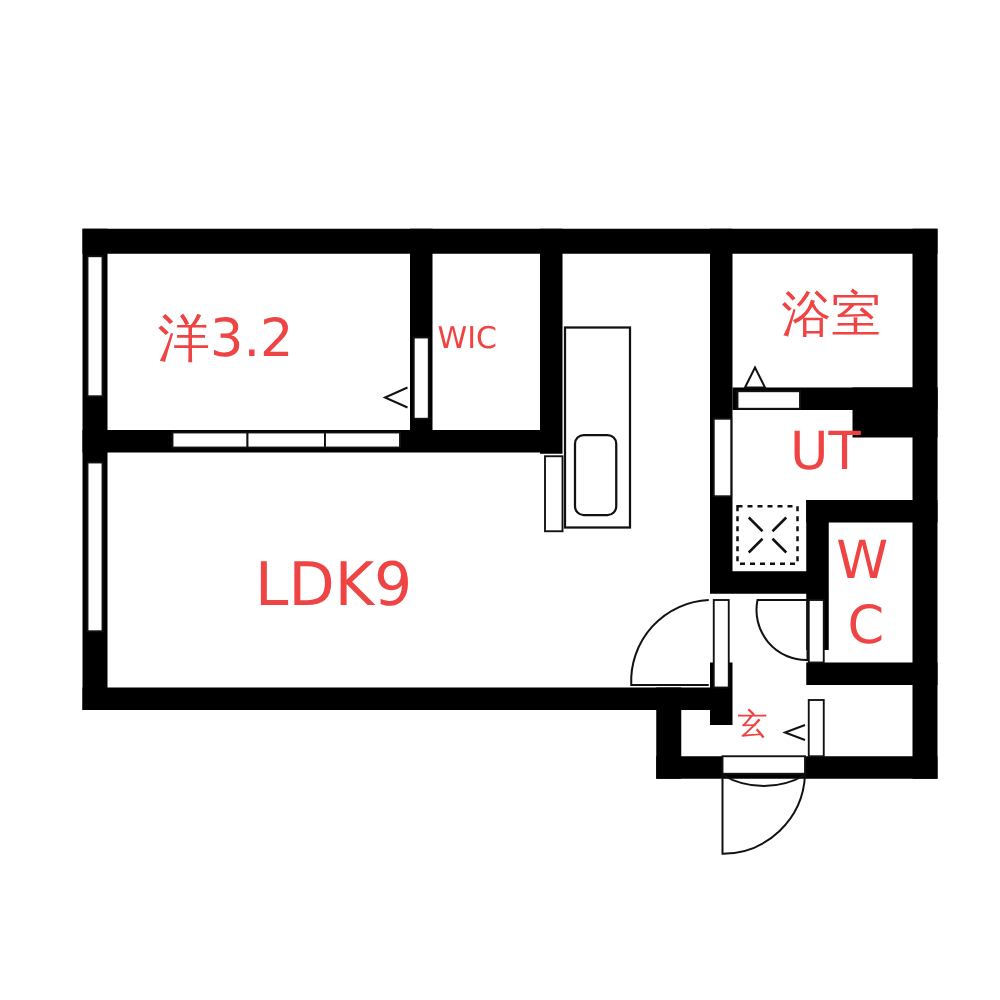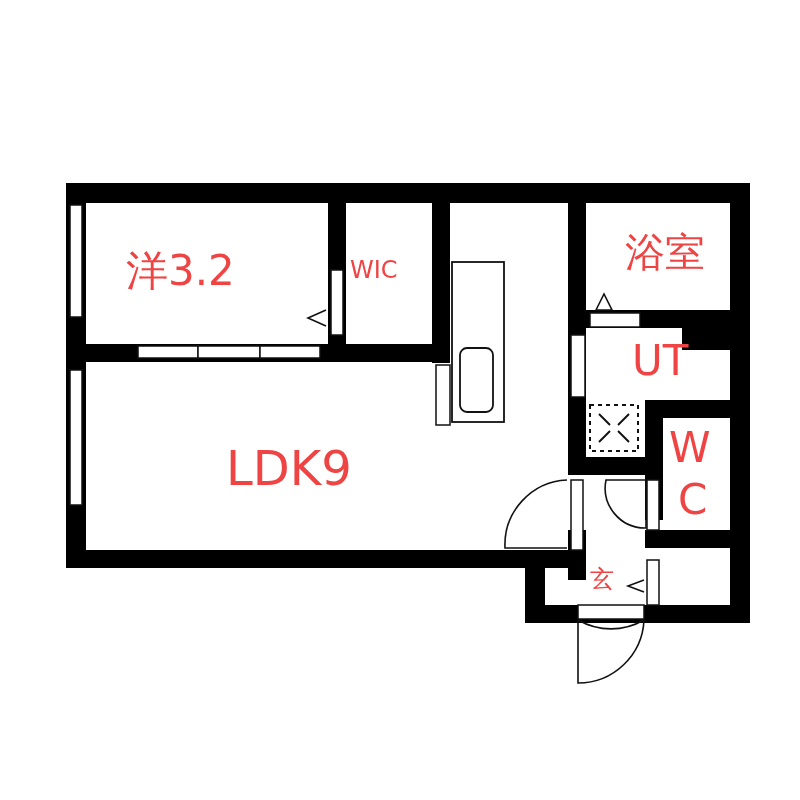--- a/index.html
+++ b/index.html
@@ -9,21 +9,21 @@
       position: absolute;
       font-family: "DejaVu Sans", "Liberation Sans", sans-serif;
       color: #ef4444;
       line-height: 1;
       white-space: nowrap;
     }
     .lbl-western { left: 126px; top: 250px; font-size: 42px; letter-spacing: 0px; }
     .lbl-wic { left: 350px; top: 258px; font-size: 24px; }
     .lbl-bath { left: 625px; top: 232px; font-size: 40px; }
     .lbl-ut { left: 596px; top: 340px; font-size: 42px; margin-left: 36px; }
-    .lbl-ldk { left: 204px; top: 444px; font-size: 48px; margin-left: 22px; }
+    .lbl-ldk { left: 204px; top: 444px; font-size: 48px; }
     .lbl-wc-w { left: 669px; top: 427px; font-size: 42px; }
     .lbl-wc-c { left: 678px; top: 479px; font-size: 42px; }
     .lbl-entry { left: 590px; top: 567px; font-size: 24px; }
   </style>
 </head>
 <body>
 
 <svg id="plan" viewBox="0 0 800 800" xmlns="http://www.w3.org/2000/svg">
   <g fill="#000">
 

